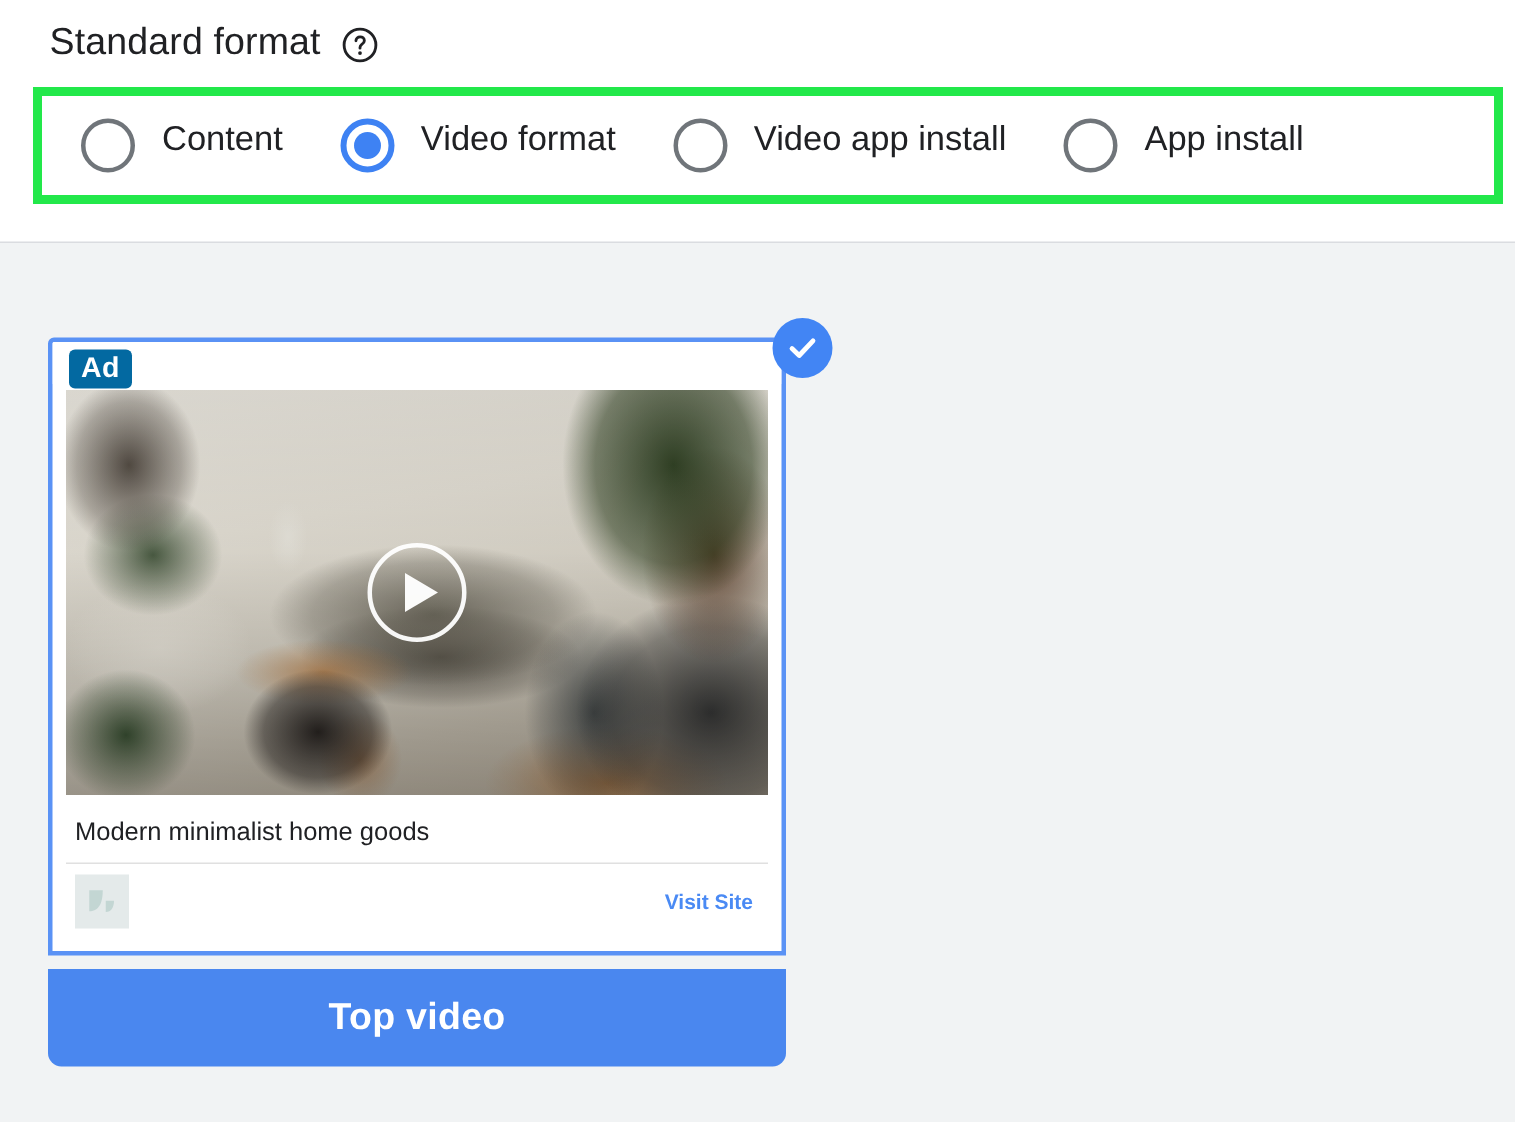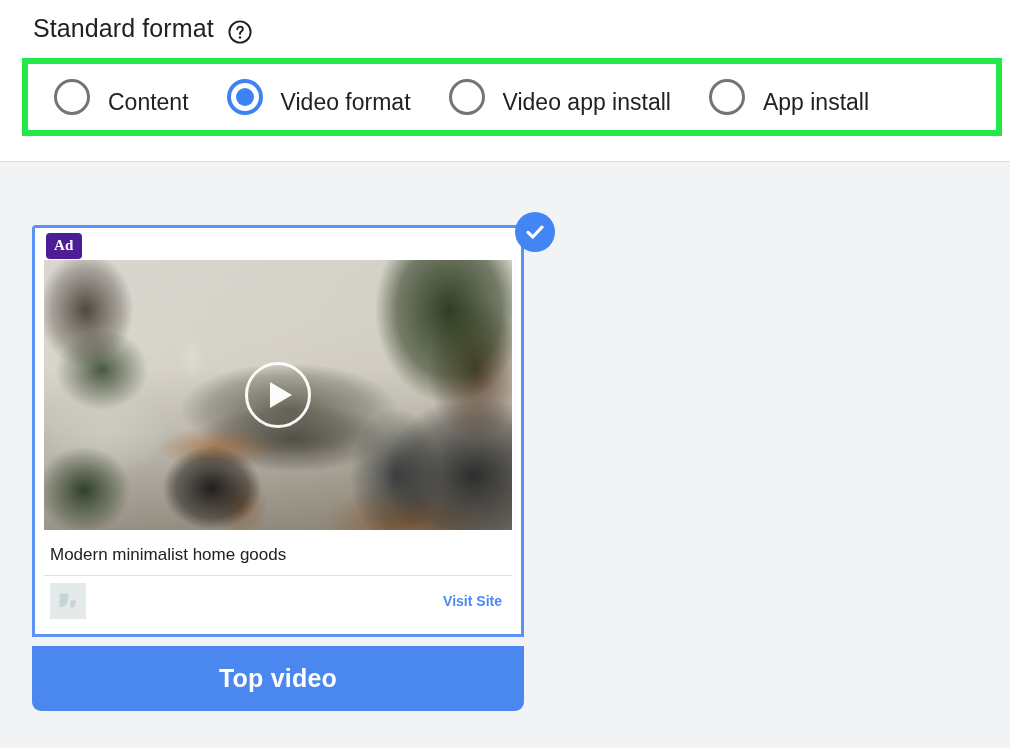--- a/index.html
+++ b/index.html
@@ -23,21 +23,21 @@
     height: 748px;
     background: #ffffff;
   }
 
   
   .section-header {
     position: absolute;
     left: 33px;
     top: 12px;
     display: flex;
-    align-items: flex-end;
+    align-items: center;
     gap: 14px;
   }
   .section-title {
     font-size: 25px;
     font-weight: 400;
     color: #202124;
     letter-spacing: 0.1px;
     line-height: 32px;
   }
   .help-icon {
@@ -59,21 +59,21 @@
     background: #ffffff;
   }
   .radio-row {
     display: flex;
     align-items: center;
     height: 100%;
     padding-left: 26px;
   }
   .radio-option {
     display: flex;
-    align-items: flex-end;
+    align-items: flex-start;
     cursor: pointer;
     user-select: none;
   }
   .radio-option + .radio-option { margin-left: 38px; }
 
   .radio-mark {
     position: relative;
     width: 36px;
     height: 36px;
     border-radius: 50%;
@@ -157,29 +157,28 @@
   }
   .check-badge svg { display: block; }
 
   .ad-badge-row {
     height: 28px;
     padding: 5px 0 0 11px;
     background: #ffffff;
   }
   .ad-badge {
     display: inline-block;
-    background: #4c1d95;
+    background: #0369a1;
     color: #ffffff;
-    font-size: 15px;
+    font-size: 19px;
     font-weight: 700;
     line-height: 15px;
     padding: 5px 8px 6px 8px;
     border-radius: 4px;
     letter-spacing: 0.2px;
-    font-family: Liberation Serif, serif;
   }
 
   
   .ad-media {
     position: relative;
     margin: 4px 9px 0 9px;
     height: 270px;
     overflow: hidden;
     background: #3b3731;
   }

